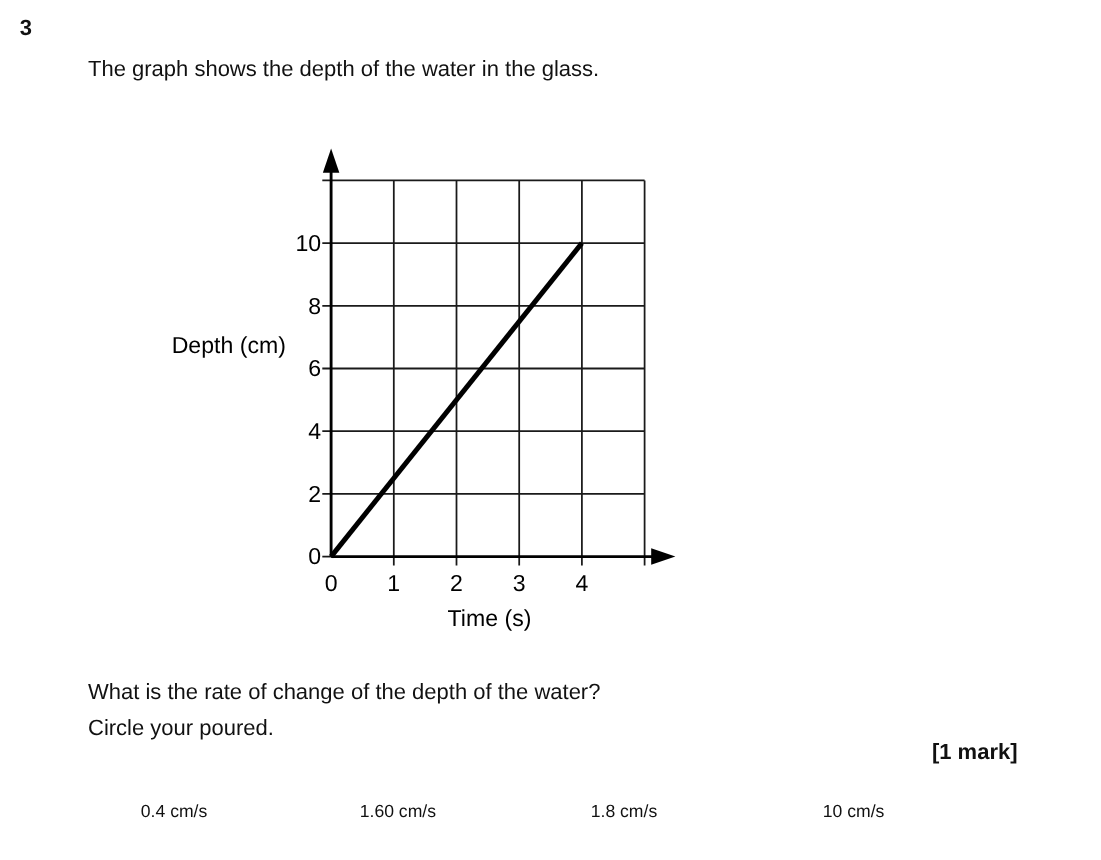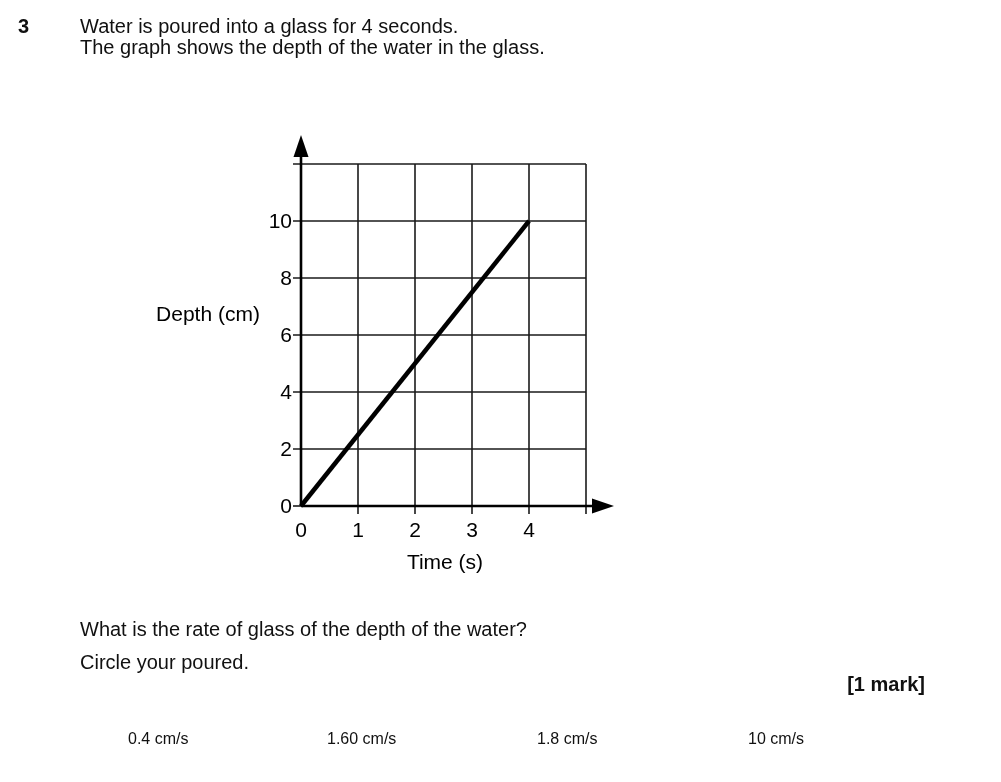--- a/index.html
+++ b/index.html
@@ -13,21 +13,21 @@
   }
   .txt{
     position:absolute;
     font-size:20px;
     line-height:1.15;
     white-space:nowrap;
   }
   .bold{font-weight:bold;}
   #q-number{left:18px;top:15px;}
   #q-line1{left:80px;top:15px;}
-  #q-line2{left:80px;top:36px;}
+  #q-line2{left:80px;top:52px;}
   #q-prompt{left:80px;top:618px;}
   #q-instruction{left:80px;top:651px;}
   #q-marks{right:76px;top:673px;}
   .answer{position:absolute;top:730px;font-size:16px;white-space:nowrap;cursor:pointer;}
   #answer-0{left:128px;}
   #answer-1{left:327px;}
   #answer-2{left:537px;}
   #answer-3{left:748px;}
   #chart-svg{position:absolute;left:130px;top:120px;}
   #chart-svg text{
@@ -36,21 +36,20 @@
     fill:#000;
   }
 </style>
 </head>
 <body>
 
 <div class="page">
 
   <div class="txt bold" id="q-number">3</div>
 
-  <div class="txt" id="q-line1">Water is poured into a glass for 4 seconds.</div>
 
   <div class="txt" id="q-line2">The graph shows the depth of the water in the glass.</div>
 
   <svg id="chart-svg" width="500" height="470" viewBox="0 0 500 470">
       <line x1="228" y1="44" x2="228" y2="394" stroke="#1a1a1a" stroke-width="1.6"></line>
       <line x1="285" y1="44" x2="285" y2="394" stroke="#1a1a1a" stroke-width="1.6"></line>
       <line x1="342" y1="44" x2="342" y2="394" stroke="#1a1a1a" stroke-width="1.6"></line>
       <line x1="399" y1="44" x2="399" y2="394" stroke="#1a1a1a" stroke-width="1.6"></line>
       <line x1="456" y1="44" x2="456" y2="394" stroke="#1a1a1a" stroke-width="1.6"></line>
       <line x1="163" y1="329" x2="456" y2="329" stroke="#1a1a1a" stroke-width="1.6"></line>
@@ -73,21 +72,21 @@
       <text x="162" y="393" text-anchor="end">0</text>
       <text x="162" y="336" text-anchor="end">2</text>
       <text x="162" y="279" text-anchor="end">4</text>
       <text x="162" y="222" text-anchor="end">6</text>
       <text x="162" y="165" text-anchor="end">8</text>
       <text x="162" y="108" text-anchor="end">10</text>
       <text x="78" y="201" text-anchor="middle">Depth (cm)</text>
       <text x="315" y="449" text-anchor="middle">Time (s)</text>
     </svg>
 
-  <div class="txt" id="q-prompt">What is the rate of glass of the depth of the water?</div>
+  <div class="txt" id="q-prompt">What is the rate of change of the depth of the water?</div>
 
   <div class="txt" id="q-instruction">Circle your poured.</div>
 
   <div class="txt bold" id="q-marks">[1 mark]</div>
 
   <div>
     <span class="answer" id="answer-0">0.4 cm/s</span>
     <span class="answer" id="answer-1">1.60 cm/s</span>
     <span class="answer" id="answer-2">1.8 cm/s</span>
     <span class="answer" id="answer-3">10 cm/s</span>

